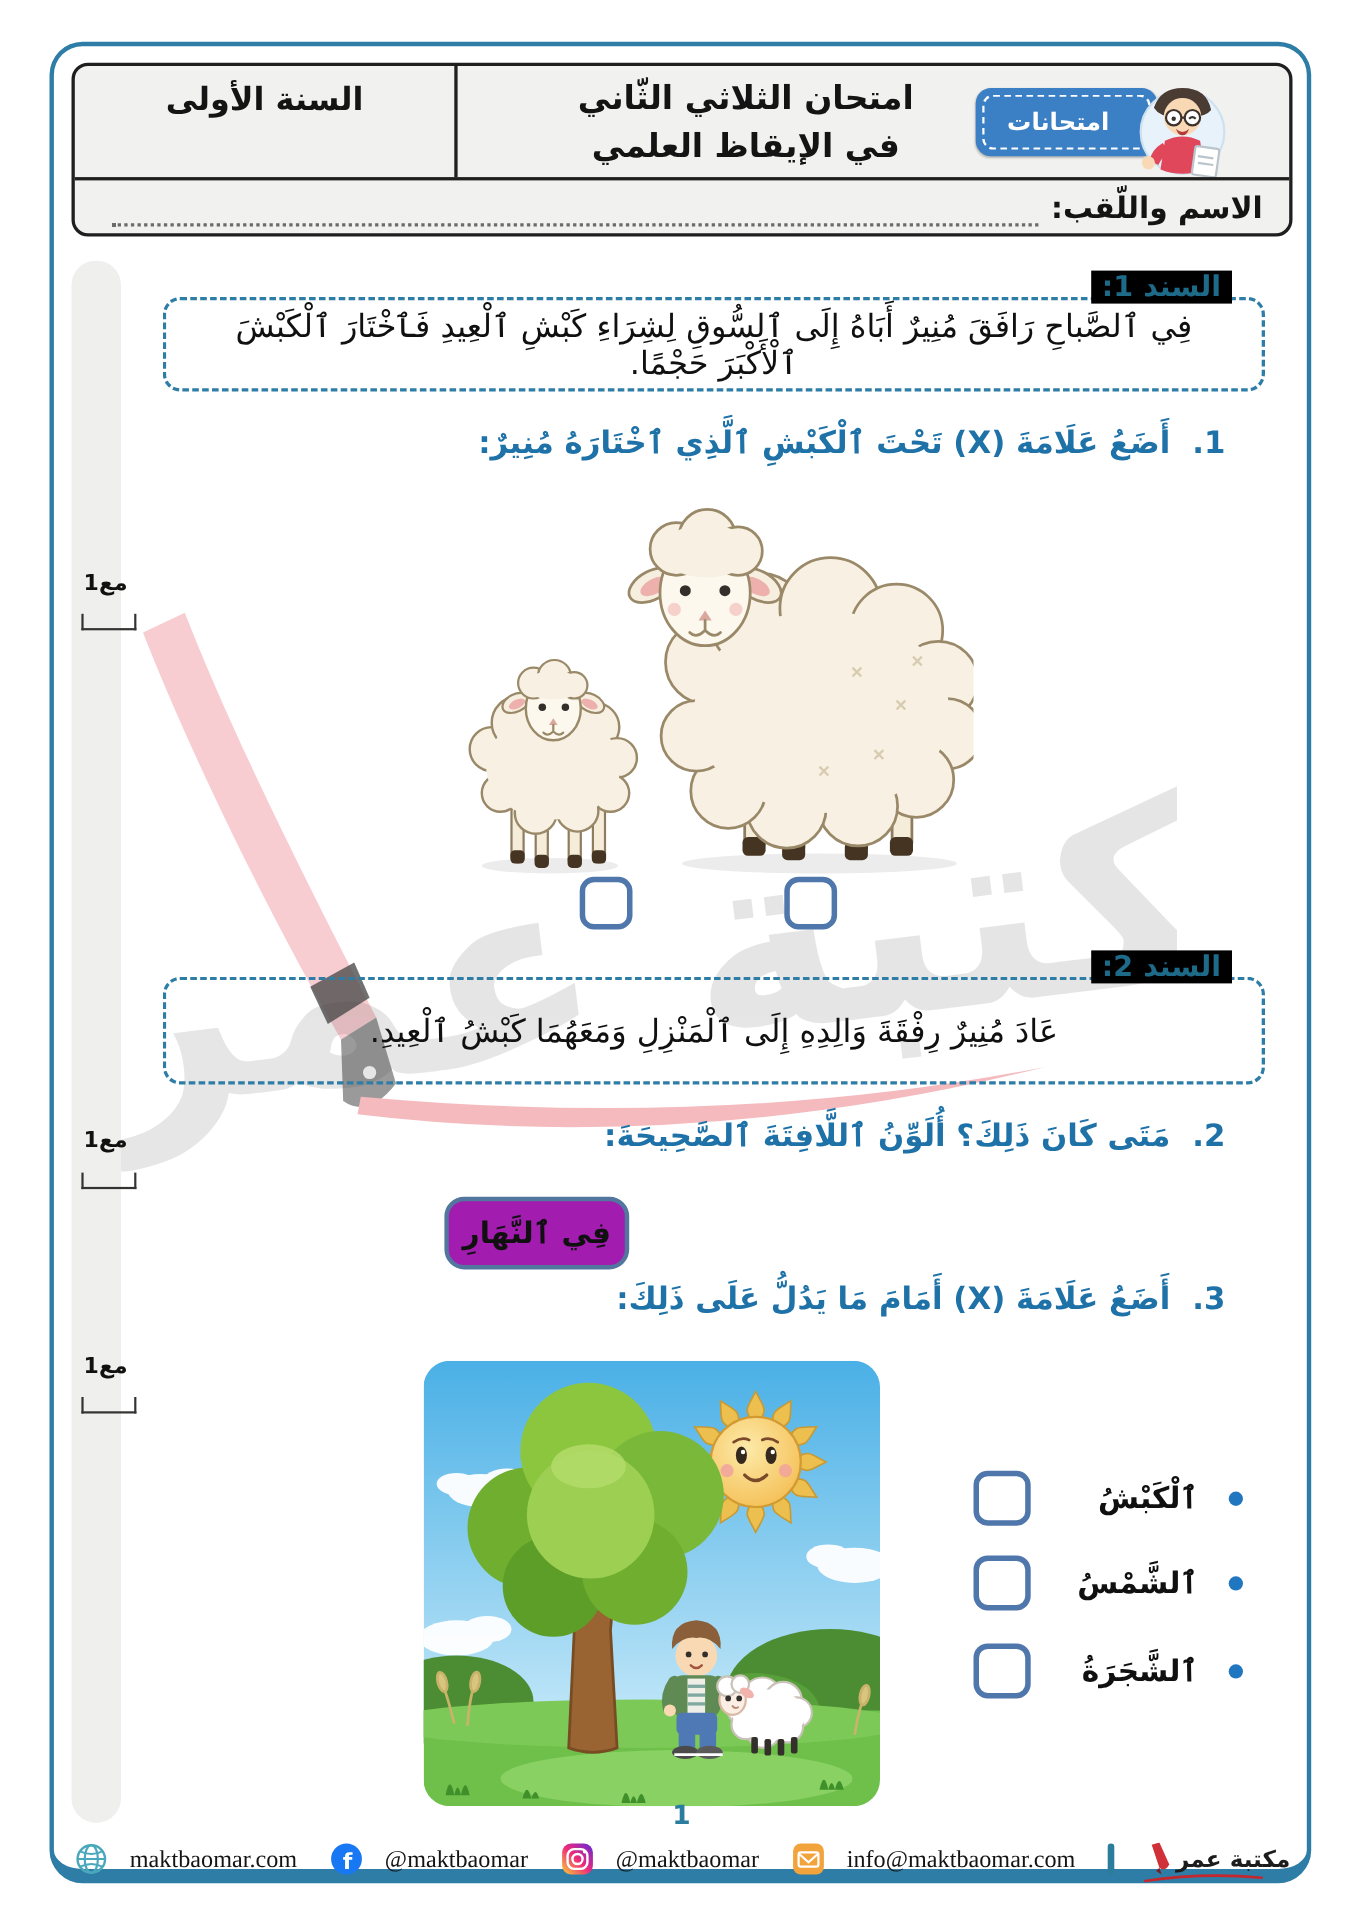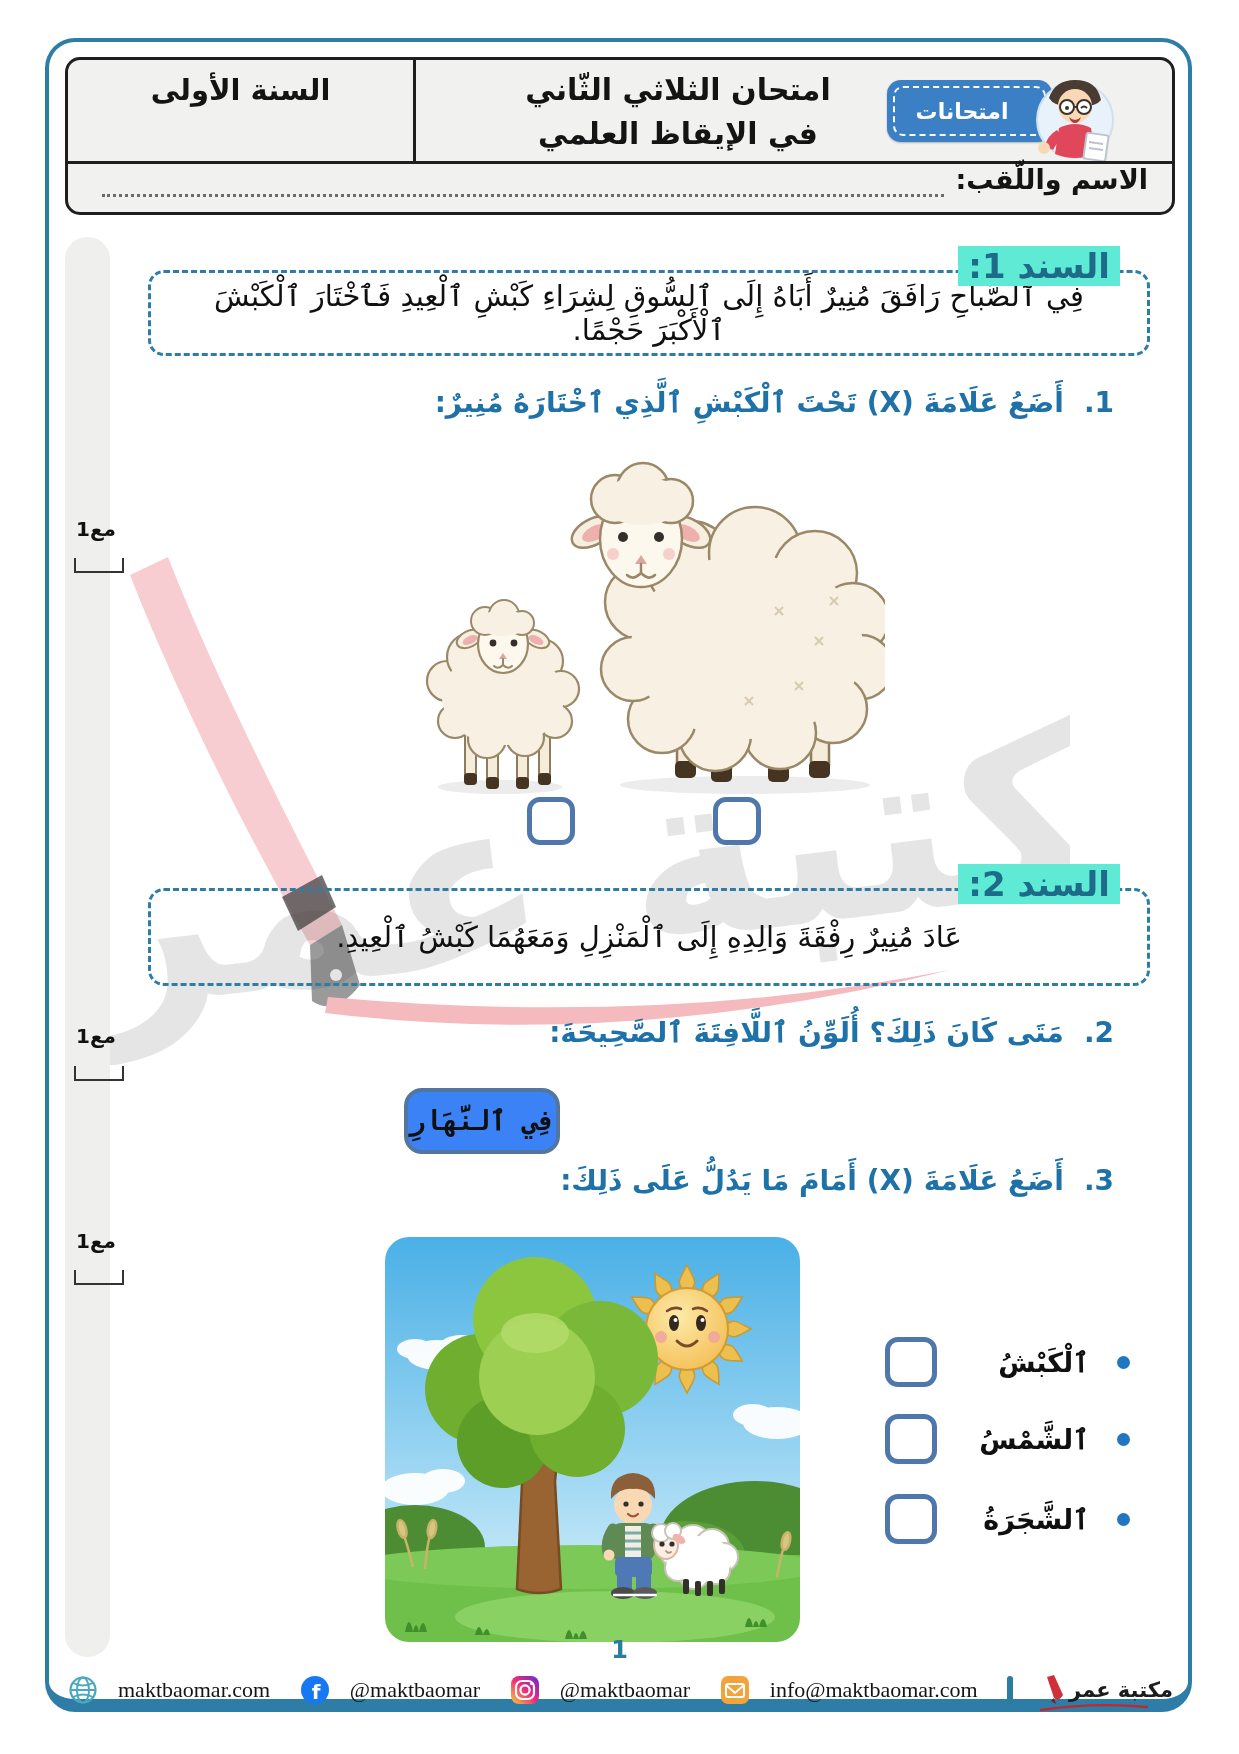--- a/index.html
+++ b/index.html
@@ -14,49 +14,49 @@
   .header-top{position:absolute;left:0;top:0;width:100%;height:101px;}
   .cell-year{position:absolute;left:0;top:0;width:345px;height:101px;text-align:center;direction:rtl;}
   .grade{margin-top:13px;font-size:29px;font-weight:bold;color:#141414;}
   .model{margin-top:8px;font-size:28px;font-weight:bold;color:#141414;direction:rtl;}
   .model b{color:#2e6fd0;}
   .vdiv{position:absolute;left:345px;top:0;height:101px;width:0;border-left:3px solid #1f1f1f;}
   .cell-title{position:absolute;left:360px;top:0;width:500px;height:75px;text-align:center;direction:rtl;}
   .title1{margin-top:12px;font-size:30px;font-weight:bold;color:#141414;}
   .title2{margin-top:9px;font-size:30px;font-weight:bold;color:#141414;}
   .hdiv{position:absolute;left:0;top:101px;width:100%;border-top:3px solid #1f1f1f;}
-  .name-row{position:absolute;left:0;top:104px;width:100%;height:50px;direction:rtl;display:flex;padding:0 24px;box-sizing:border-box;}
+  .name-row{position:absolute;left:0;top:104px;width:100%;height:50px;direction:rtl;display:flex;align-items:center;padding:0 24px;box-sizing:border-box;}
   .name-label{font-size:27px;font-weight:bold;color:#141414;white-space:nowrap;}
   .name-line{flex:1;border-bottom:3px dotted #6b6b6b;height:60%;margin-left:10px;margin-right:12px;}
   
   .badge-wrap{position:absolute;right:55px;top:10px;width:230px;height:86px;}
   .badge-rect{position:absolute;left:0;top:10px;width:165px;height:62px;background:#3b80c4;border-radius:14px;
               box-shadow:0 1px 2px rgba(0,0,0,.25);}
   .badge-rect .dash{position:absolute;left:6px;top:6px;right:6px;bottom:6px;border:2px dashed #fff;border-radius:10px;}
   .badge-text{position:absolute;left:0;top:10px;width:150px;height:62px;display:flex;align-items:center;justify-content:center;
               color:#fff;font-size:22px;font-weight:bold;direction:rtl;}
   .badge-char{position:absolute;right:0;top:-2px;}
   
   .mstrip{position:absolute;left:65px;top:237px;width:45px;height:1420px;background:#efefed;border-radius:22px;z-index:1;}
   .mark-label{position:absolute;left:66px;width:60px;text-align:center;font-size:20px;font-weight:bold;color:#111;direction:rtl;z-index:2;}
   .mark-bracket{position:absolute;left:74px;width:46px;height:13px;border:2px solid #333;border-top:none;z-index:2;}
   
   .sanad-box{position:absolute;left:148px;width:1002px;box-sizing:border-box;border:3px dashed #2e7da6;border-radius:16px;z-index:2;}
-  .sanad-label{position:absolute;font-size:34px;font-weight:bold;color:#1d6b89;background:#5eead4;padding:0 10px;direction:rtl;z-index:3;}
+  .sanad-label{position:absolute;font-size:26px;font-weight:bold;color:#1d6b89;background:#000000;padding:0 10px;direction:rtl;z-index:3;}
   .sanad-text{width:100%;height:100%;display:flex;align-items:center;justify-content:center;direction:rtl;
               font-size:29px;color:#101010;font-weight:400;padding:0 24px;box-sizing:border-box;text-align:center;}
   
   .q-row{position:absolute;right:125px;direction:rtl;display:flex;align-items:baseline;gap:20px;z-index:2;
          color:#1e72a8;font-weight:bold;font-size:28px;}
   
   .cbox{position:absolute;width:48px;height:48px;box-sizing:border-box;border:5px solid #4f77ab;border-radius:13px;background:#fff;z-index:2;}
   
-  .sign{position:absolute;width:156px;height:66px;box-sizing:border-box;border:4px solid #53769f;border-radius:18px;
-        background:#3b82f6;display:flex;align-items:center;justify-content:center;direction:rtl;
-        font-size:27px;font-weight:bold;color:#101010;z-index:2;font-family:Liberation Mono, monospace;}
+  .sign{position:absolute;width:168px;height:66px;box-sizing:border-box;border:4px solid #53769f;border-radius:18px;
+        background:#a21caf;display:flex;align-items:center;justify-content:center;direction:rtl;
+        font-size:27px;font-weight:bold;color:#101010;z-index:2;}
   
   .opt-row{position:absolute;left:885px;width:245px;height:58px;display:flex;direction:rtl;align-items:center;gap:28px;z-index:2;}
   .opt-dot{width:13px;height:13px;border-radius:50%;background:#2176c0;flex:none;}
   .opt-label{font-size:27px;font-weight:bold;color:#101010;white-space:nowrap;}
   .opt-box{width:52px;height:50px;box-sizing:border-box;border:5px solid #4f77ab;border-radius:13px;background:#fff;margin-right:auto;}
   
   .sheep-wrap{position:absolute;left:415px;top:437px;width:470px;height:360px;z-index:1;}
   .scene-wrap{position:absolute;left:385px;top:1237px;width:415px;height:405px;border-radius:24px;overflow:hidden;z-index:2;}
   
   .wm{position:absolute;left:70px;top:545px;width:1000px;height:520px;z-index:0;pointer-events:none;}

